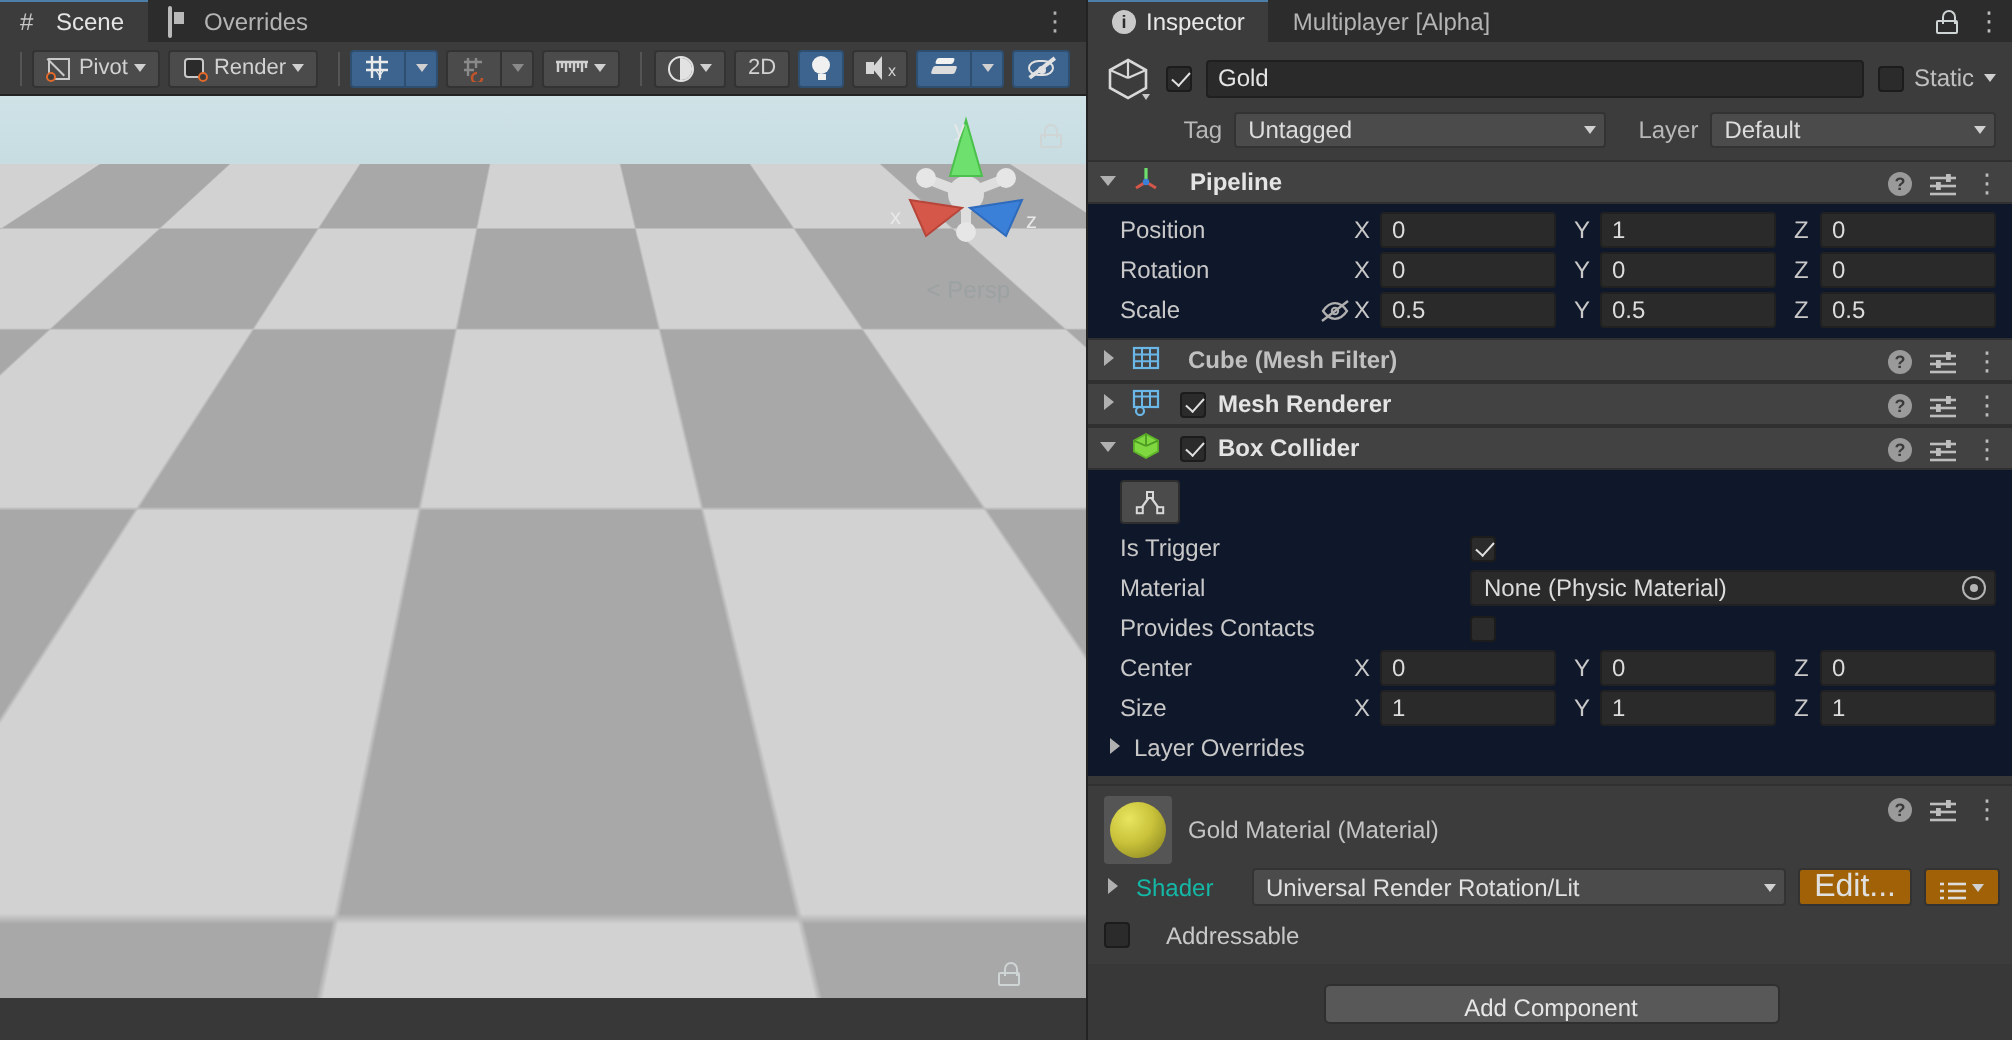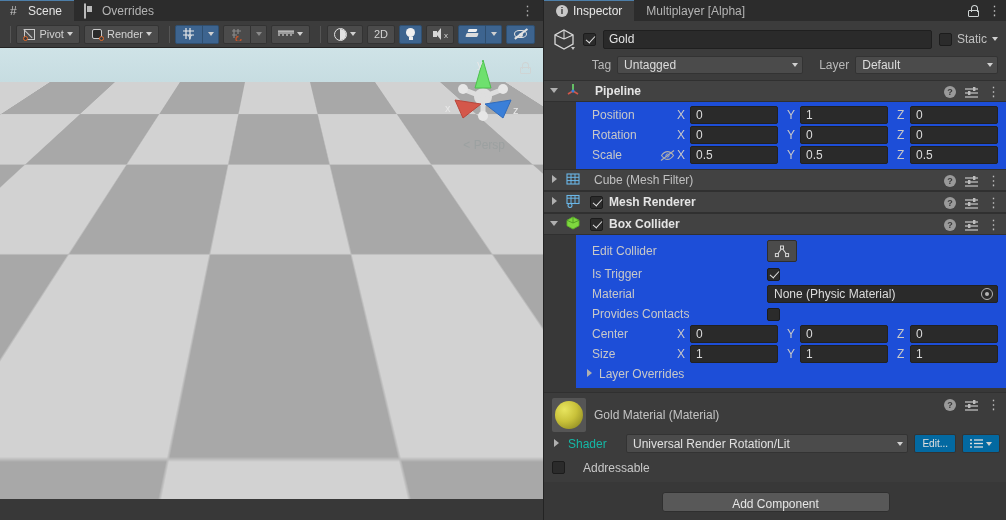--- a/index.html
+++ b/index.html
@@ -230,30 +230,30 @@
     display: flex; align-items: center; gap: 6px; padding: 0 6px; position: relative;
   }
   .foldout { width: 10px; height: 10px; position: relative; flex: none; }
   .foldout.closed::before { content: ""; position: absolute; left: 2px; top: 0;
     border-left: 5px solid #b0b0b0; border-top: 4px solid transparent;
     border-bottom: 4px solid transparent; }
   .foldout.open::before { content: ""; position: absolute; left: 0px; top: 2px;
     border-top: 5px solid #b0b0b0; border-left: 4px solid transparent;
     border-right: 4px solid transparent; }
   .comp-title { font-size: 12px; color: #e4e4e4; font-weight: bold; }
-  .comp-title.muted { color: #c0c0c0; font-weight: normal; }
+  .comp-title.muted { color: #c0c0c0; font-weight: bold; }
   .comp-tools { position: absolute; right: 6px; top: 0; height: 22px;
                 display: flex; align-items: center; gap: 9px; }
   .help-ic { width: 12px; height: 12px; border-radius: 50%; background: #9a9a9a;
              color: #3a3a3a; font-size: 9px; font-weight: bold; text-align: center;
              line-height: 12px; }
   .pre-ic { width: 13px; height: 11px; position: relative; }
   .kebab { color: #bdbdbd; font-size: 13px; line-height: 10px; letter-spacing: 0; }
 
-  .comp-body { background: #1d4ed8; padding: 3px 0 4px 0; margin-left: 32px; }
+  .comp-body { background: #0f172a; padding: 3px 0 4px 0; }
   .prop-row { display: flex; align-items: center; height: 20px; padding-left: 16px; }
   .prop-label { width: 175px; color: #c8c8c8; font-size: 12px; }
   .vec3 { display: flex; align-items: center; gap: 0; flex: 1; padding-right: 8px; }
   .axis { color: #c8c8c8; font-size: 12px; width: 13px; text-align: left; }
   .num { height: 18px; background: #2a2a2a; border: 1px solid #212121; border-radius: 2px;
          color: #dcdcdc; font-size: 12px; display: flex; align-items: center;
          padding: 0 5px; width: 88px; margin-right: 9px; }
   .num:last-child { margin-right: 0; }
   .eye-off { width: 15px; height: 13px; position: relative; margin-right: 2px; }
 
@@ -276,23 +276,23 @@
               position: relative; }
   .mat-preview { width: 34px; height: 34px; background: #555; border-radius: 2px;
                  display: flex; align-items: center; justify-content: center; }
   .mat-sphere { width: 28px; height: 28px; border-radius: 50%;
                 background: radial-gradient(circle at 34% 30%, #e8e55f 0%, #c9c23a 45%, #7e7a1c 100%); }
   .mat-name { color: #c4c4c4; font-size: 12px; }
   .mat-row { display: flex; align-items: center; gap: 6px; padding: 0 6px 6px 8px; }
   .shader-dd { flex: 1; height: 19px; background: #4b4b4b; border: 1px solid #333;
                border-radius: 2px; display: flex; align-items: center;
                justify-content: space-between; padding: 0 4px 0 6px; color: #e0e0e0; }
-  .sm-btn { height: 19px; background: #0369a1; border: 1px solid #333; border-radius: 2px;
+  .sm-btn { height: 19px; background: #a16207; border: 1px solid #333; border-radius: 2px;
             display: flex; align-items: center; justify-content: center; gap: 3px;
-            padding: 0 7px; color: #e0e0e0; font-size: 10px; }
+            padding: 0 7px; color: #e0e0e0; font-size: 16px; }
   .addr-row { display: flex; gap: 18px; padding: 2px 8px 7px 8px; }
   .list-ic { width: 13px; height: 11px; position: relative; }
 
   .add-comp-wrap { position: absolute; left: 0; bottom: 8px; width: 463px;
                    display: flex; justify-content: center; }
   .add-comp-btn { width: 228px; height: 20px; background: #585858;
                   border: 1px solid #2f2f2f; border-radius: 3px;
                   display: flex; align-items: flex-end; justify-content: center;
                   color: #e6e6e6; font-size: 12px; }
 </style>
@@ -772,21 +772,20 @@
               <rect x="8" y="0" width="2.4" height="4" fill="#bdbdbd"></rect>
               <rect x="3" y="4" width="2.4" height="4" fill="#bdbdbd"></rect>
             </svg>
           </span>
           <span class="kebab">⋮</span>
         </span>
       </div>
 
       <div class="comp-body">
         <div class="prop-row" style="height:26px">
-          <span class="prop-label">Edit Collider</span>
           <span class="edit-collider-btn">
             <svg width="16" height="14" viewBox="0 0 16 14">
               <path d="M3 11 L8 4 L13 11" stroke="#d8d8d8" stroke-width="1.1" fill="none"></path>
               <rect x="1.4" y="9.6" width="3" height="3" stroke="#d8d8d8" stroke-width="1" fill="#4b4b4b"></rect>
               <rect x="11.6" y="9.6" width="3" height="3" stroke="#d8d8d8" stroke-width="1" fill="#4b4b4b"></rect>
               <rect x="6.5" y="2" width="3" height="3" stroke="#d8d8d8" stroke-width="1" fill="#4b4b4b"></rect>
             </svg>
           </span>
         </div>
 

